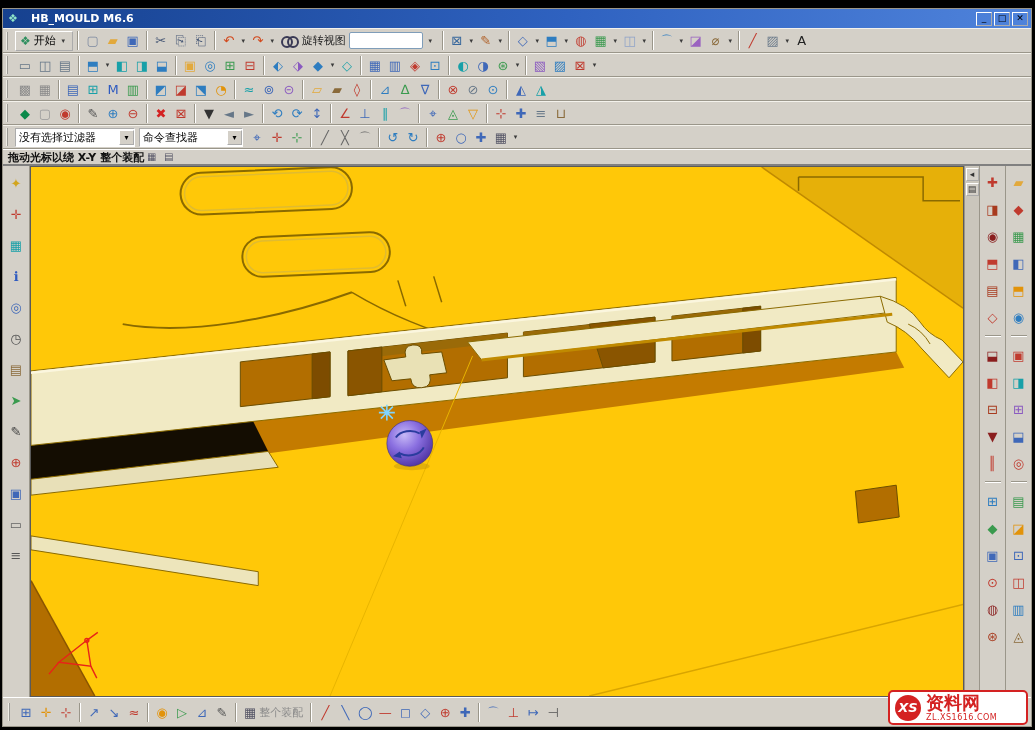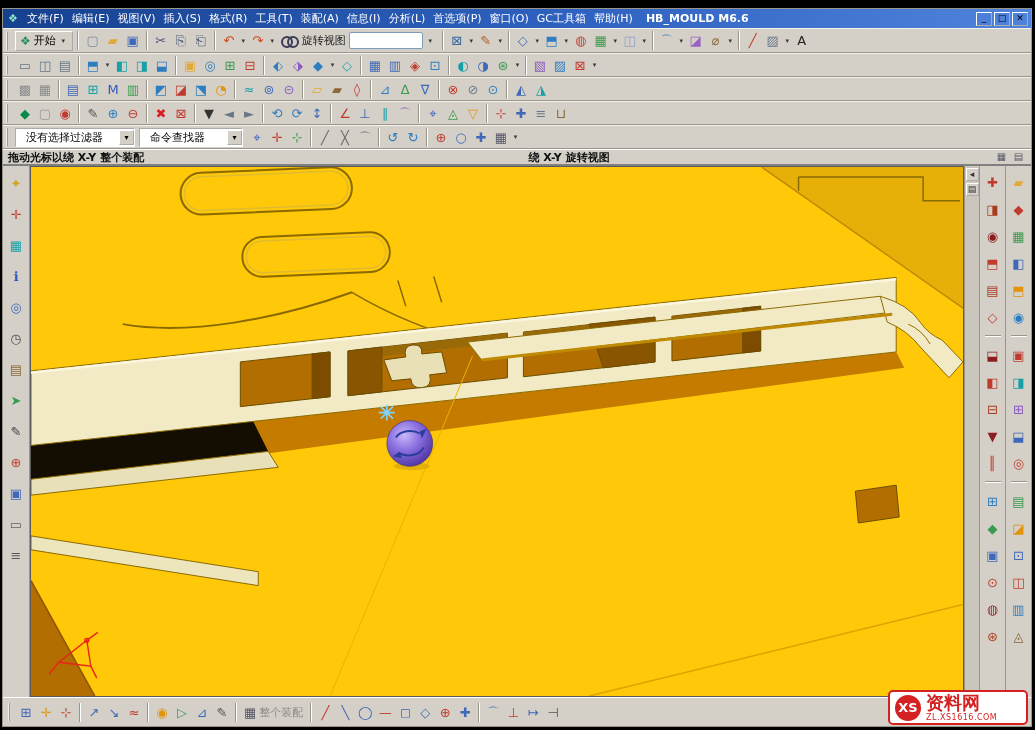--- a/index.html
+++ b/index.html
@@ -36,21 +36,21 @@
 .cf-wrap{display:flex;align-items:center;gap:3px;margin:0 3px;flex:0 0 auto}
 .binoc{position:relative;width:18px;height:12px}
 .binoc::before,.binoc::after{content:"";position:absolute;top:1px;width:8px;height:8px;
   border:2px solid #3a3a55;border-radius:50%}
 .binoc::before{left:0}.binoc::after{right:0}
 .cf-label{font-size:11px;color:#222}
 .cf-input{width:74px;height:17px;border:1px solid #7f9db9;border-radius:2px;background:#fff;
   font-size:11px;padding:0 3px;font-family:inherit}
 
 .combo{display:flex;align-items:center;background:#fff;border:1px inset #fff;height:19px;
-  font-size:11px;padding-left:10px;margin-right:3px;flex:0 0 auto;cursor:pointer}
+  font-size:11px;padding-left:3px;margin-right:3px;flex:0 0 auto;cursor:pointer}
 .combo-val{flex:1;overflow:hidden;white-space:nowrap}
 .combo-arrow{width:15px;height:15px;background:#d4d0c8;border:1px outset #fff;font-size:8px;
   display:flex;align-items:center;justify-content:center;margin-left:3px}
 .combo.filter{width:120px}.combo.scope{width:104px}
 
 .promptbar{height:17px;display:flex;align-items:center;background:#d4d0c8;
   border-top:1px solid #fff;border-bottom:2px solid #808080;padding:0 5px;flex:0 0 auto}
 .prompt-left{font-weight:bold;color:#111;white-space:nowrap}
 .prompt-center{flex:1;text-align:center;font-weight:bold;color:#111;white-space:nowrap}
 .prompt-icons{display:flex;gap:2px}
@@ -68,48 +68,33 @@
 .right-bar{width:26px;background:#d4d0c8;display:flex;flex-direction:column;align-items:center;
   padding-top:6px;gap:7px;border-left:1px solid #9a968a;flex:0 0 auto;overflow:hidden}
 .right-bar .tsep{width:16px;height:2px;border:none;border-top:1px solid #9a968a;border-bottom:1px solid #fff;margin:1px 0}
 
 .bottombar{height:29px;display:flex;align-items:center;background:#d4d0c8;
   border-top:1px solid #fff;padding:0 4px;flex:0 0 auto;overflow:hidden;white-space:nowrap}
 
 .watermark{position:absolute;right:3px;bottom:1px;width:140px;height:35px;background:#fff;
   border:2px solid #d42222;border-radius:5px;display:flex;align-items:center;
   padding:1px 5px;gap:5px;z-index:50}
-.wm-logo{width:26px;height:26px;border-radius:50%;background:#d42222;color:#fff;
+.wm-logo{width:26px;height:26px;border-radius:50%;background:#d42222;color:#fff;font-style:italic;
   font-weight:bold;display:flex;align-items:center;justify-content:center;font-size:13px;flex:0 0 auto}
 .wm-text{display:flex;flex-direction:column;line-height:1}
 .wm-site{color:#d42222;font-weight:bold;font-size:18px}
 .wm-url{color:#d42222;font-size:8px;margin-top:2px;letter-spacing:.5px}
 </style>
 </head>
 <body>
 
 <div id="app">
 
   <div class="titlebar">
     <span class="app-icon">❖</span>
-    <nav class="menus" style="display:flex">
-        <span class="menu-item">文件(F)</span>
-        <span class="menu-item">编辑(E)</span>
-        <span class="menu-item">视图(V)</span>
-        <span class="menu-item">插入(S)</span>
-        <span class="menu-item">格式(R)</span>
-        <span class="menu-item">工具(T)</span>
-        <span class="menu-item">装配(A)</span>
-        <span class="menu-item">信息(I)</span>
-        <span class="menu-item">分析(L)</span>
-        <span class="menu-item">首选项(P)</span>
-        <span class="menu-item">窗口(O)</span>
-        <span class="menu-item">GC工具箱</span>
-        <span class="menu-item">帮助(H)</span>
-      </nav>
     <span class="title-text">HB_MOULD M6.6</span>
     <div class="win-buttons">
         <button class="ticon winbtn" title="minimize-button">_</button>
         <button class="ticon winbtn" title="maximize-button">□</button>
         <button class="ticon winbtn" title="close-button">✕</button>
       </div>
   </div>
 
   <div class="toolbar" style="height:25px">
     <span class="grip"></span>
@@ -308,21 +293,20 @@
         <button class="ticon" title="" style="color: rgb(192, 58, 46);">⊕</button>
         <button class="ticon" title="" style="color: rgb(63, 104, 184);">○</button>
         <button class="ticon" title="" style="color: rgb(63, 104, 184);">✚</button>
         <button class="ticon" title="grid-settings-icon" style="color: rgb(85, 85, 102);">▦</button>
         <b class="tdd">▾</b>
       </span>
   </div>
 
   <div class="promptbar">
     <span class="prompt-left">拖动光标以绕 X-Y 整个装配</span>
-    <span class="prompt-center">绕 X-Y 旋转视图</span>
     <span class="prompt-icons">
         <button class="ticon" title="grid-display-icon" style="color: rgb(85, 85, 102);">▦</button>
         <button class="ticon" title="panel-display-icon" style="color: rgb(85, 85, 102);">▤</button>
       </span>
   </div>
 
   <div class="main">
 
     <div class="side-toolbar">
         <button class="ticon" title="roles-icon" style="color: rgb(210, 165, 30);">✦</button>

